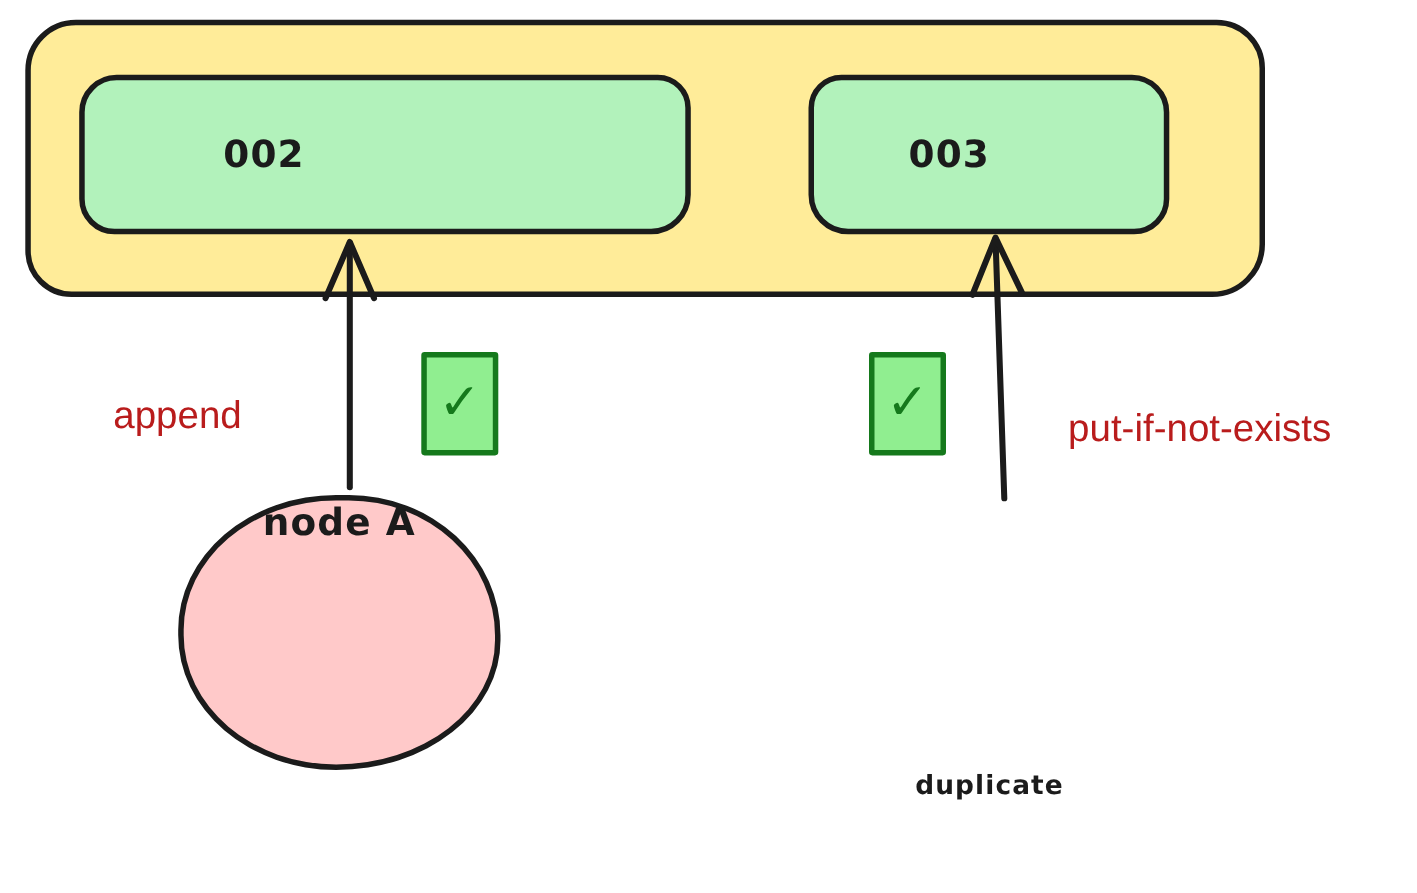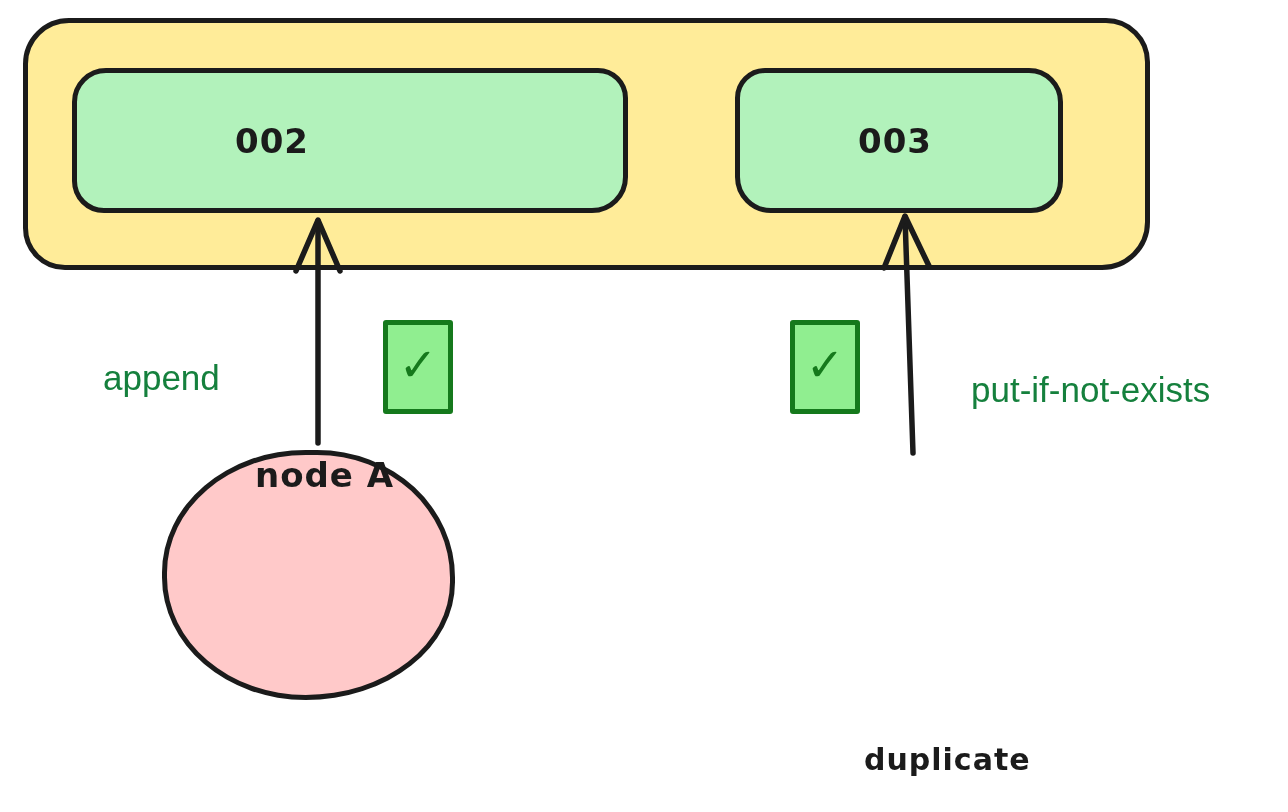--- a/index.html
+++ b/index.html
@@ -42,21 +42,20 @@
     left: 735px; top: 68px;
     width: 328px; height: 145px;
     border-radius: 30px 34px 32px 36px;
     padding-left: 86px;
   }
   .hand {
     font-family: "DejaVu Sans", cursive;
     font-weight: 600;
     color: #1b1b1b;
     letter-spacing: 1px;
-    margin-left: 32px;
   }
   .entry-label {
     font-size: 34px;
     line-height: 1;
   }
   
   .node-circle {
     position: absolute;
     background: #ffc9c9;
     border: 5px solid #1b1b1b;
@@ -89,29 +88,29 @@
     font-weight: 700;
     color: #15791c;
     line-height: 1;
     transform: translateY(-2px);
   }
   
   .ui-label {
     position: absolute;
     font-family: "Liberation Sans", sans-serif;
     font-size: 35px;
-    color: #15803d;
+    color: #b91c1c;
     white-space: nowrap;
   }
   .append-label { left: 103px; top: 358px; }
   .put-label    { left: 971px; top: 370px; }
   .duplicate-label {
     position: absolute;
-    left: 832px; top: 742px;
-    font-size: 30px;
+    left: 832px; top: 700px;
+    font-size: 24px;
     white-space: nowrap;
   }
   
   .arrows {
     position: absolute;
     left: 0; top: 0;
     width: 1288px; height: 812px;
     pointer-events: none;
   }
 </style>

